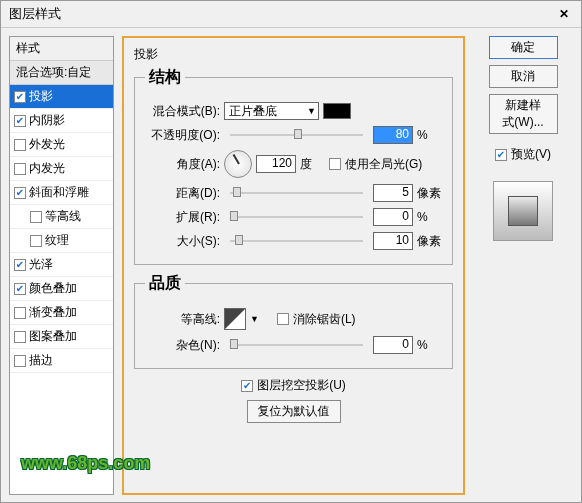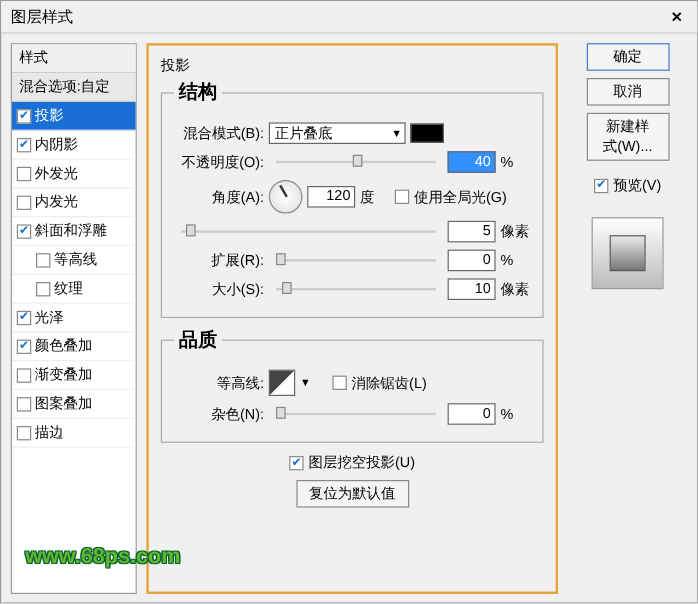--- a/index.html
+++ b/index.html
@@ -17,21 +17,21 @@
 .leftpanel .item.sel { background: #1a6fd6; color: #fff; }
 .leftpanel .item.indent { padding-left: 20px; }
 .cb { width: 12px; height: 12px; border: 1px solid #888; background: #fff; display: inline-flex; align-items: center; justify-content: center; font-size: 10px; color: #1a6fd6; line-height: 1; }
 .cb.chk::before { content: "✔"; }
 
 .centerpanel { flex: 1; border: 2px solid #e8a33a; padding: 8px 10px; background: #f0f0f0; }
 fieldset { border: 1px solid #aaa; margin-bottom: 8px; padding: 8px 10px; }
 legend { padding: 0 4px; font-size: 16px; font-weight: bold; }
 .row { display: flex; align-items: center; margin: 6px 0; gap: 4px; }
 .lbl { width: 75px; text-align: right; }
-.select { border: 1px solid #666; background: #fff; width: 114px; height: 18px; display: inline-flex; align-items: center; padding: 0 4px; position: relative; }
+.select { border: 1px solid #666; background: #fff; width: 95px; height: 18px; display: inline-flex; align-items: center; padding: 0 4px; position: relative; }
 .select .arrow { position: absolute; right: 2px; font-size: 9px; }
 .swatch { width: 28px; height: 16px; background: #000; border: 1px solid #666; }
 .slidertrack { flex: 1; height: 2px; background: #ccc; position: relative; margin: 0 6px; }
 .thumb { width: 8px; height: 10px; background: #ddd; border: 1px solid #888; position: absolute; top: -5px; }
 .numbox { width: 40px; height: 18px; border: 1px solid #666; background: #fff; text-align: right; padding: 0 3px; }
 .numbox.hl { background: #3390ff; color: #fff; }
 .unit { width: 25px; }
 .dial { width: 28px; height: 28px; border: 1px solid #888; border-radius: 50%; background: radial-gradient(#fff,#ddd); position: relative; }
 .dial::after { content: ""; position: absolute; width: 2px; height: 11px; background: #333; left: 13px; top: 2px; transform-origin: bottom; transform: rotate(-30deg); }
 .contour { width: 22px; height: 22px; border: 1px solid #666; background: linear-gradient(135deg,#444 0%,#444 49%,#fff 51%,#fff 100%); }
@@ -124,34 +124,35 @@
             <span class="arrow">▼</span>
           </div>
           <div class="swatch"></div>
         </div>
 
         <div class="row">
           <span class="lbl">不透明度(O):</span>
           <div class="slidertrack">
               <div class="thumb" style="left:48%"></div>
             </div>
-          <div class="numbox hl">40</div>
+          <div class="numbox hl">80</div>
           <span class="unit">%</span>
         </div>
 
         <div class="row">
           <span class="lbl">角度(A):</span>
           <div class="dial"></div>
           <div class="numbox">120</div>
           <span class="unit">度</span>
           <span class="cb"></span>
           <span>使用全局光(G)</span>
         </div>
 
         <div class="row">
+          <span class="lbl">距离(D):</span>
           <div class="slidertrack">
               <div class="thumb" style="left:2%"></div>
             </div>
           <div class="numbox">5</div>
           <span class="unit">像素</span>
         </div>
 
         <div class="row">
           <span class="lbl">扩展(R):</span>
           <div class="slidertrack">

